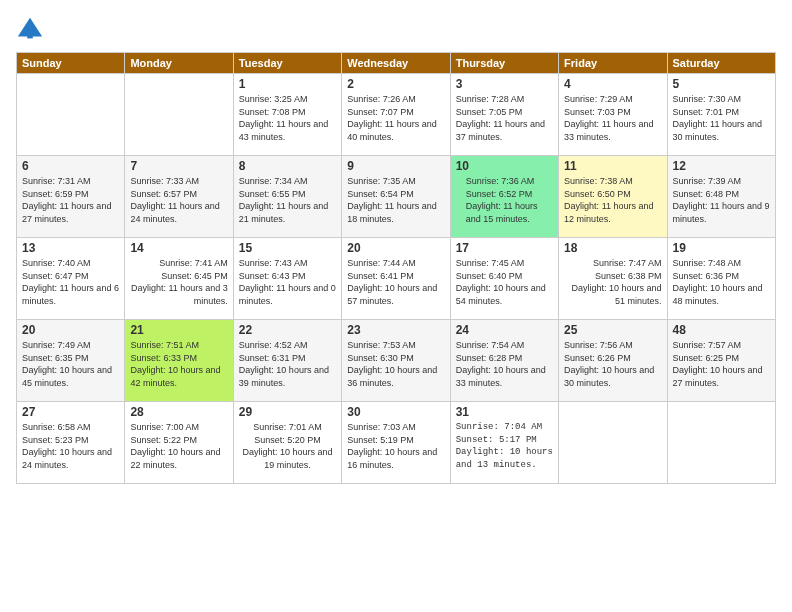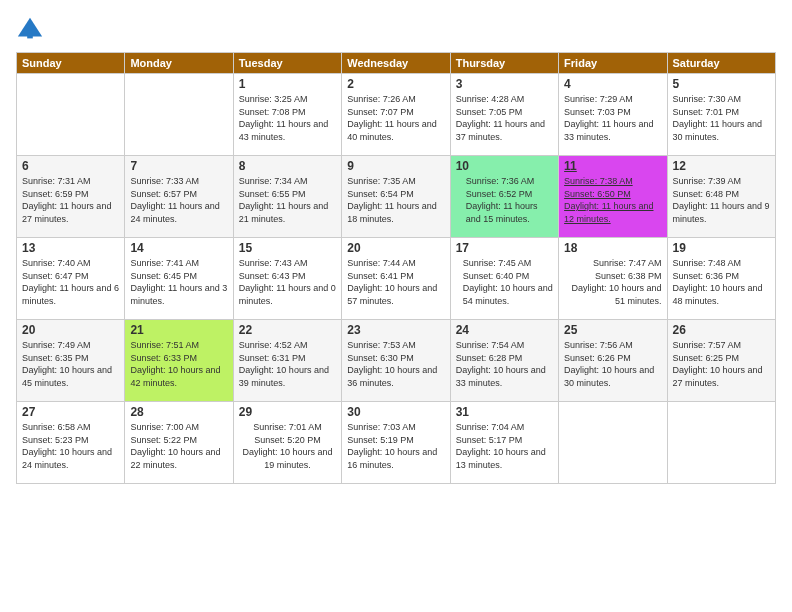--- a/index.html
+++ b/index.html
@@ -139,21 +139,21 @@
 Daylight: 11 hours and 43 minutes.</div>
           </td>
           <td>
             <span class="day-num">2</span>
             <div class="day-info" style="white-space: pre-line;">Sunrise: 7:26 AM
 Sunset: 7:07 PM
 Daylight: 11 hours and 40 minutes.</div>
           </td>
           <td>
             <span class="day-num">3</span>
-            <div class="day-info" style="white-space: pre-line;">Sunrise: 4:28 AM
+            <div class="day-info" style="white-space: pre-line;">Sunrise: 7:28 AM
 Sunset: 7:05 PM
 Daylight: 11 hours and 37 minutes.</div>
           </td>
           <td>
             <span class="day-num">4</span>
             <div class="day-info" style="white-space: pre-line;">Sunrise: 7:29 AM
 Sunset: 7:03 PM
 Daylight: 11 hours and 33 minutes.</div>
           </td>
           <td>
@@ -187,21 +187,21 @@
             <div class="day-info" style="white-space: pre-line;">Sunrise: 7:35 AM
 Sunset: 6:54 PM
 Daylight: 11 hours and 18 minutes.</div>
           </td>
           <td style="background: #86efac;">
             <span class="day-num">10</span>
             <div class="day-info" style="white-space: pre-line; margin-left: 10px;">Sunrise: 7:36 AM
 Sunset: 6:52 PM
 Daylight: 11 hours and 15 minutes.</div>
           </td>
-          <td style="background: #d946ef; text-decoration: underline;">
+          <td style="background: #fef9c3;">
             <span class="day-num">11</span>
             <div class="day-info" style="white-space: pre-line;">Sunrise: 7:38 AM
 Sunset: 6:50 PM
 Daylight: 11 hours and 12 minutes.</div>
           </td>
           <td style="background: rgb(245, 245, 245);">
             <span class="day-num">12</span>
             <div class="day-info" style="white-space: pre-line;">Sunrise: 7:39 AM
 Sunset: 6:48 PM
 Daylight: 11 hours and 9 minutes.</div>
@@ -209,39 +209,39 @@
         </tr>
         <tr>
           <td>
             <span class="day-num">13</span>
             <div class="day-info" style="white-space: pre-line;">Sunrise: 7:40 AM
 Sunset: 6:47 PM
 Daylight: 11 hours and 6 minutes.</div>
           </td>
           <td>
             <span class="day-num">14</span>
-            <div class="day-info" style="white-space: pre-line;">Sunrise: 7:41 AM
+            <div class="day-info" style="white-space: pre-line; text-align: right;">Sunrise: 7:41 AM
 Sunset: 6:45 PM
 Daylight: 11 hours and 3 minutes.</div>
           </td>
           <td>
             <span class="day-num">15</span>
             <div class="day-info" style="white-space: pre-line;">Sunrise: 7:43 AM
 Sunset: 6:43 PM
 Daylight: 11 hours and 0 minutes.</div>
           </td>
           <td>
             <span class="day-num">20</span>
             <div class="day-info" style="white-space: pre-line;">Sunrise: 7:44 AM
 Sunset: 6:41 PM
 Daylight: 10 hours and 57 minutes.</div>
           </td>
           <td>
             <span class="day-num">17</span>
-            <div class="day-info" style="white-space: pre-line; margin-left: 7px;">Sunrise: 7:45 AM
+            <div class="day-info" style="white-space: pre-line;">Sunrise: 7:45 AM
 Sunset: 6:40 PM
 Daylight: 10 hours and 54 minutes.</div>
           </td>
           <td>
             <span class="day-num">18</span>
             <div class="day-info" style="white-space: pre-line; text-align: right;">Sunrise: 7:47 AM
 Sunset: 6:38 PM
 Daylight: 10 hours and 51 minutes.</div>
           </td>
           <td>
@@ -282,21 +282,21 @@
 Sunset: 6:28 PM
 Daylight: 10 hours and 33 minutes.</div>
           </td>
           <td style="background: rgb(245, 245, 245);">
             <span class="day-num">25</span>
             <div class="day-info" style="white-space: pre-line;">Sunrise: 7:56 AM
 Sunset: 6:26 PM
 Daylight: 10 hours and 30 minutes.</div>
           </td>
           <td style="background: rgb(245, 245, 245);">
-            <span class="day-num">26</span>
+            <span class="day-num">48</span>
             <div class="day-info" style="white-space: pre-line;">Sunrise: 7:57 AM
 Sunset: 6:25 PM
 Daylight: 10 hours and 27 minutes.</div>
           </td>
         </tr>
         <tr>
           <td>
             <span class="day-num">27</span>
             <div class="day-info" style="white-space: pre-line;">Sunrise: 6:58 AM
 Sunset: 5:23 PM
@@ -315,21 +315,21 @@
 Daylight: 10 hours and 19 minutes.</div>
           </td>
           <td>
             <span class="day-num">30</span>
             <div class="day-info" style="white-space: pre-line;">Sunrise: 7:03 AM
 Sunset: 5:19 PM
 Daylight: 10 hours and 16 minutes.</div>
           </td>
           <td>
             <span class="day-num">31</span>
-            <div class="day-info" style="white-space: pre-line;">Sunrise: 7:04 AM
+            <div class="day-info" style="white-space: pre-line; font-family: Liberation Mono, monospace;">Sunrise: 7:04 AM
 Sunset: 5:17 PM
 Daylight: 10 hours and 13 minutes.</div>
           </td>
           <td class="empty"></td>
           <td class="empty"></td>
         </tr>
       </tbody>
   </table>
 </div>
 

